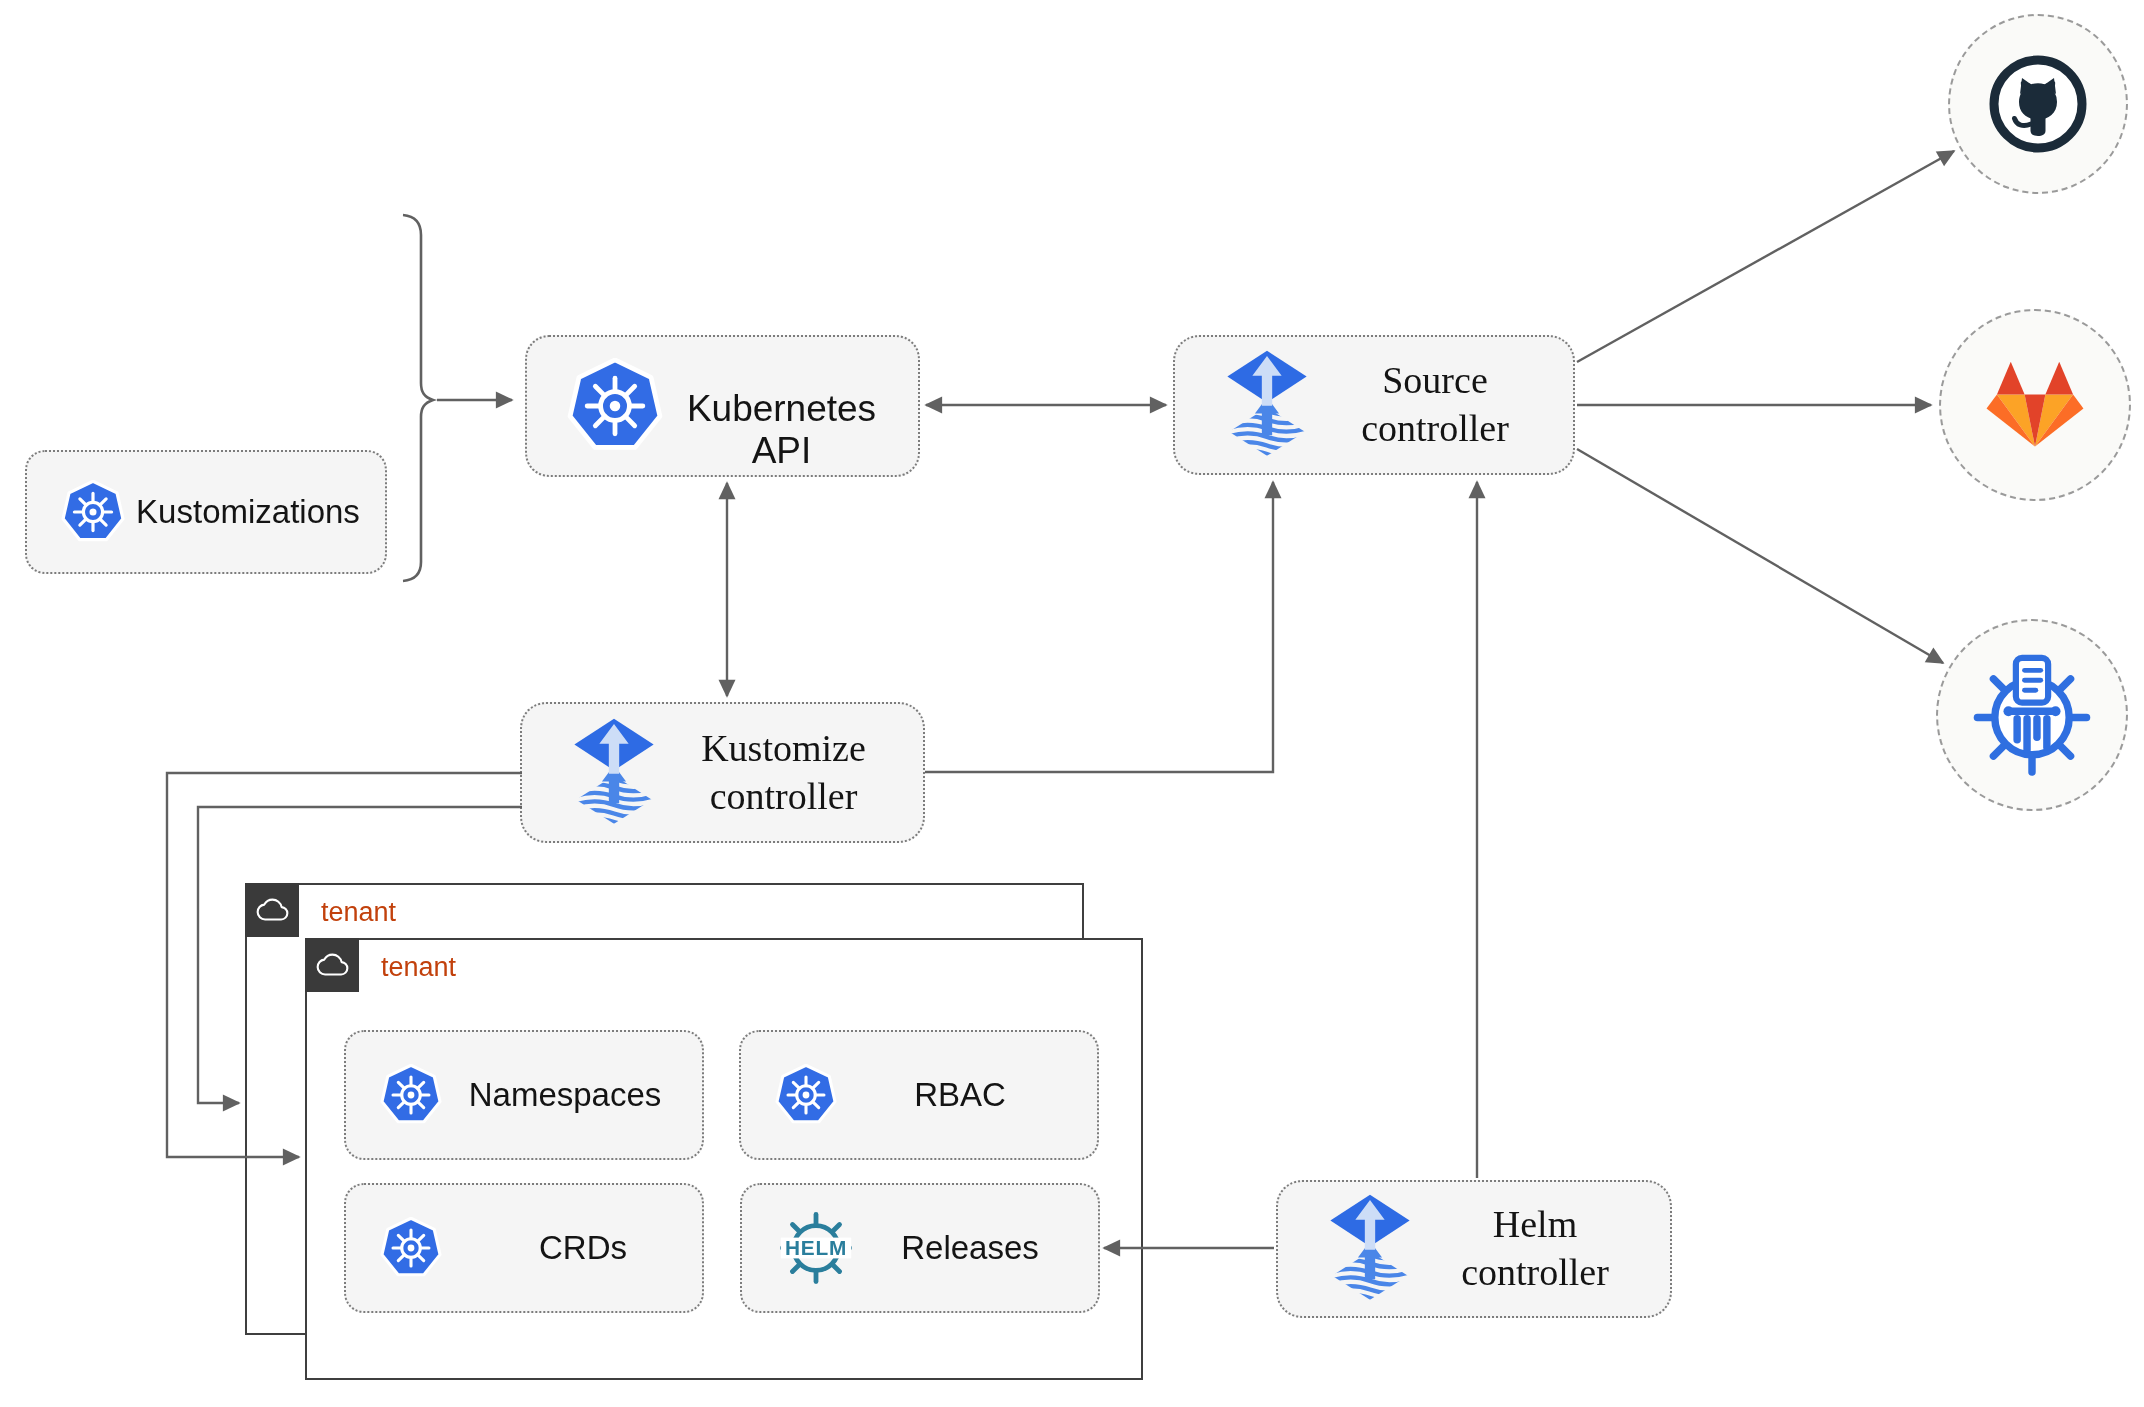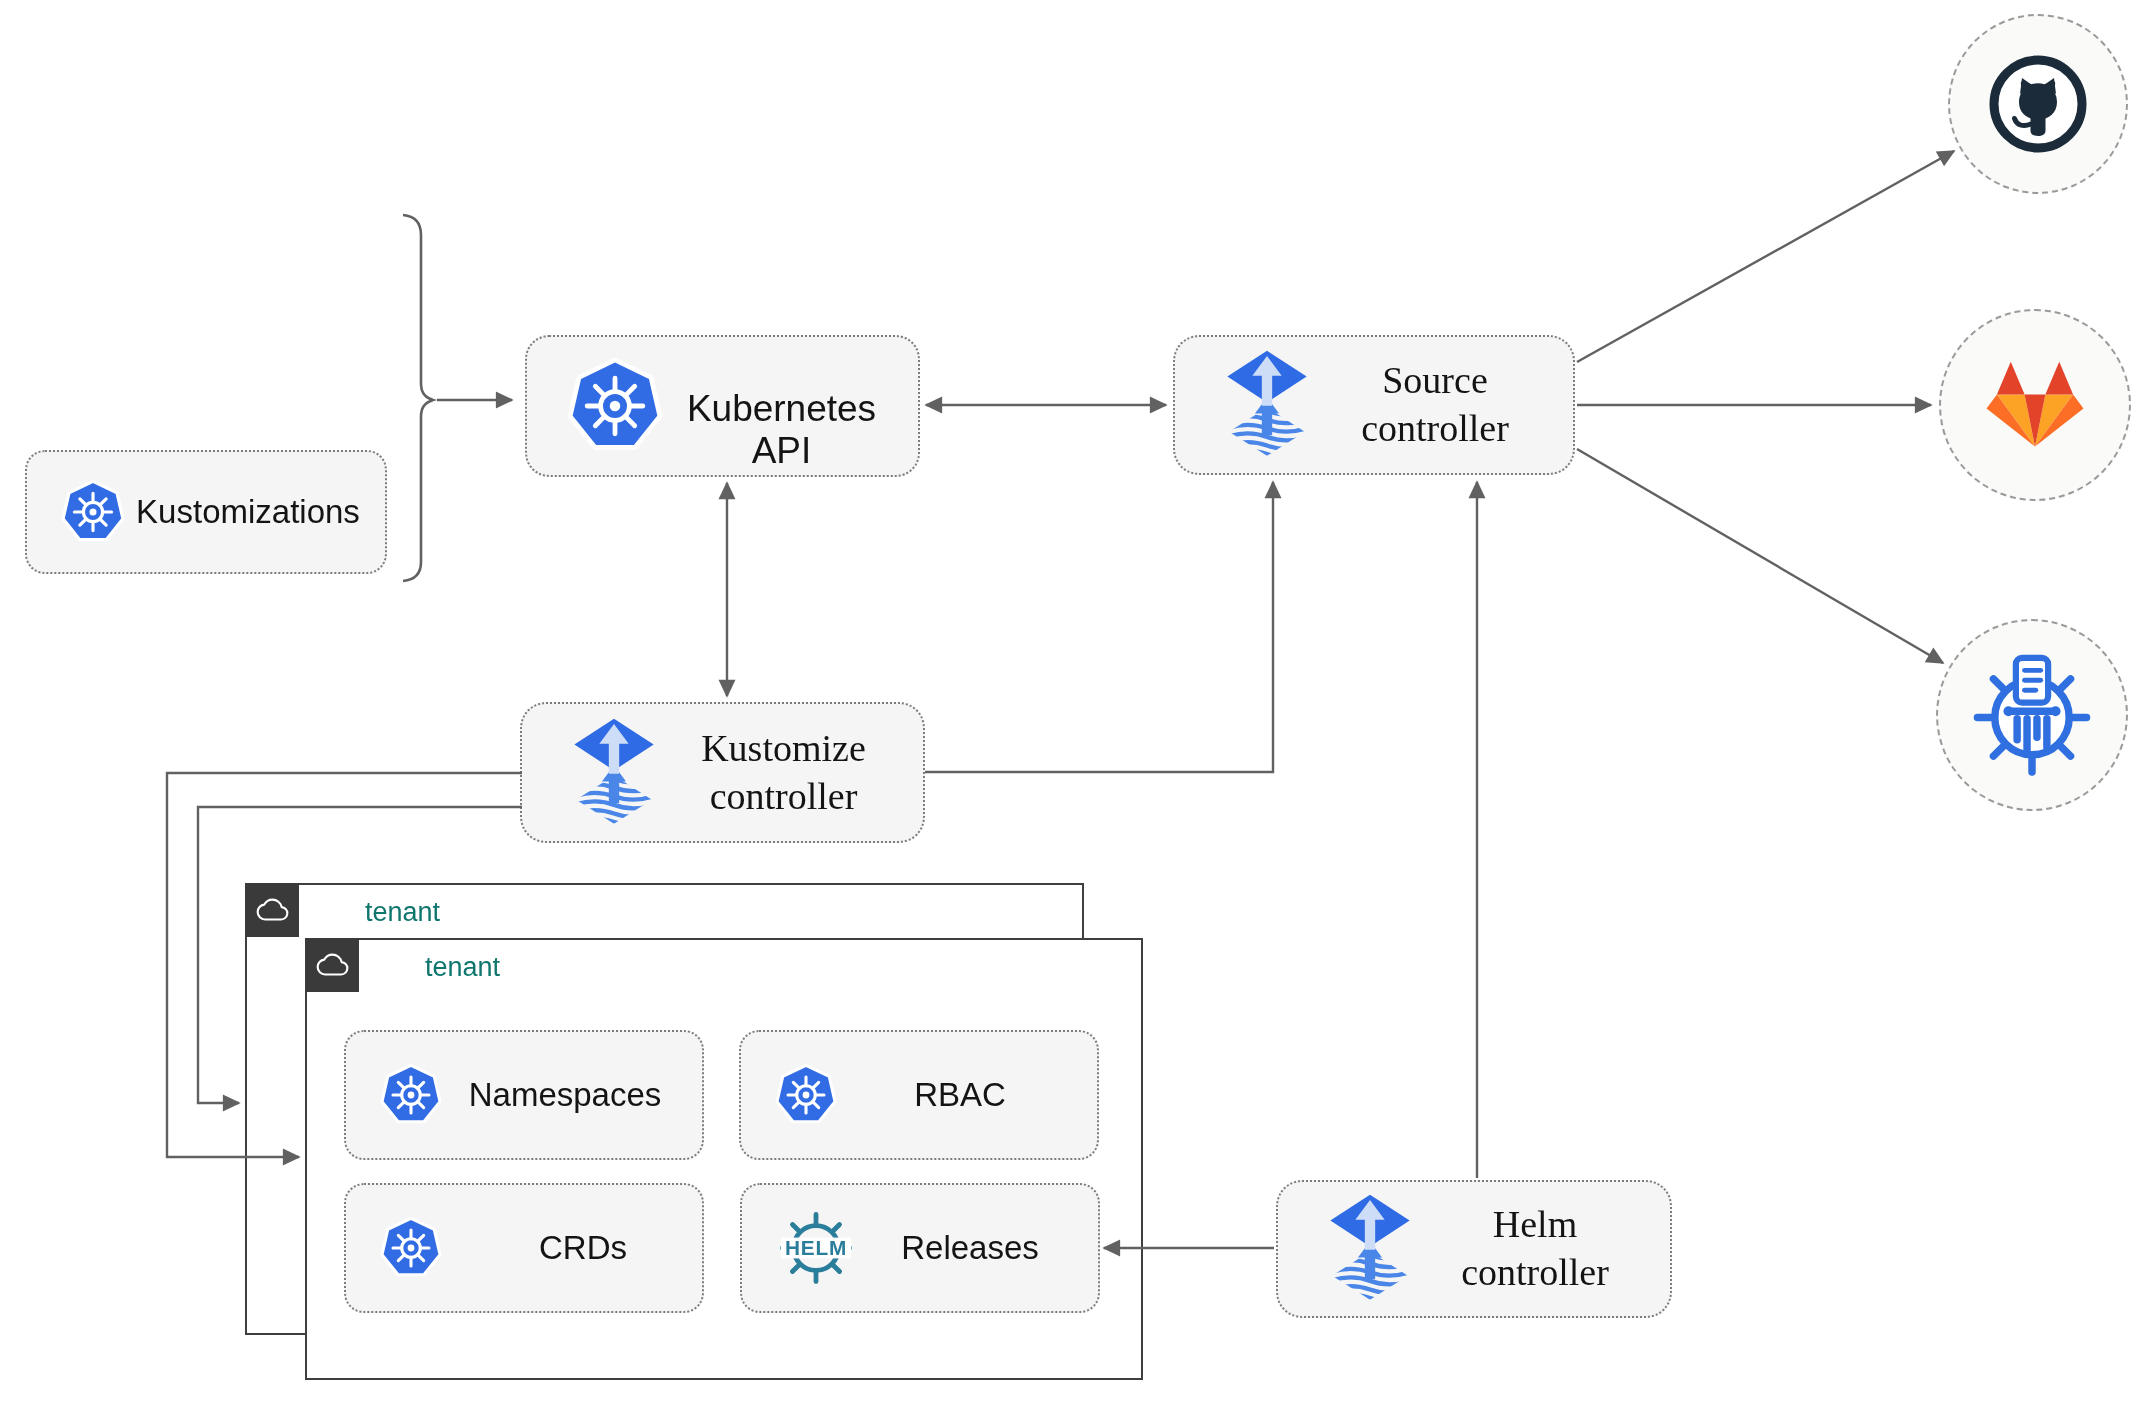--- a/index.html
+++ b/index.html
@@ -26,21 +26,21 @@
   .ctl .lbl{font-size:38px;line-height:1.26;font-family:Liberation Serif, serif;}
   .inner .nicon{width:62px;height:62px;}
   .inner.relbox .nicon{width:80px;height:80px;}
   
   .tenant{position:absolute;box-sizing:border-box;background:#fff;border:2px solid #3f3f3f;}
   .badge{
     position:absolute;left:-2px;top:-2px;width:54px;height:54px;background:#3a3a3a;
     display:flex;align-items:center;justify-content:center;
   }
   .badge svg{width:33px;height:33px;}
-  .tlabel{position:absolute;left:74px;top:12px;font-size:27px;color:#0f766e;margin-left:44px;}
+  .tlabel{position:absolute;left:74px;top:12px;font-size:27px;color:#c2410c;}
   
   .circle{
     position:absolute;box-sizing:border-box;border-radius:50%;
     border:2.5px dashed #9a9a9a;background:#fafaf8;
     display:flex;align-items:center;justify-content:center;
   }
   
   .overlay{position:absolute;left:0;top:0;pointer-events:none;}
   .conn{stroke:var(--arrow-gray,#616161);stroke-width:2.4;fill:none;}
   .brace{stroke:var(--arrow-gray,#616161);stroke-width:2.6;fill:none;}

